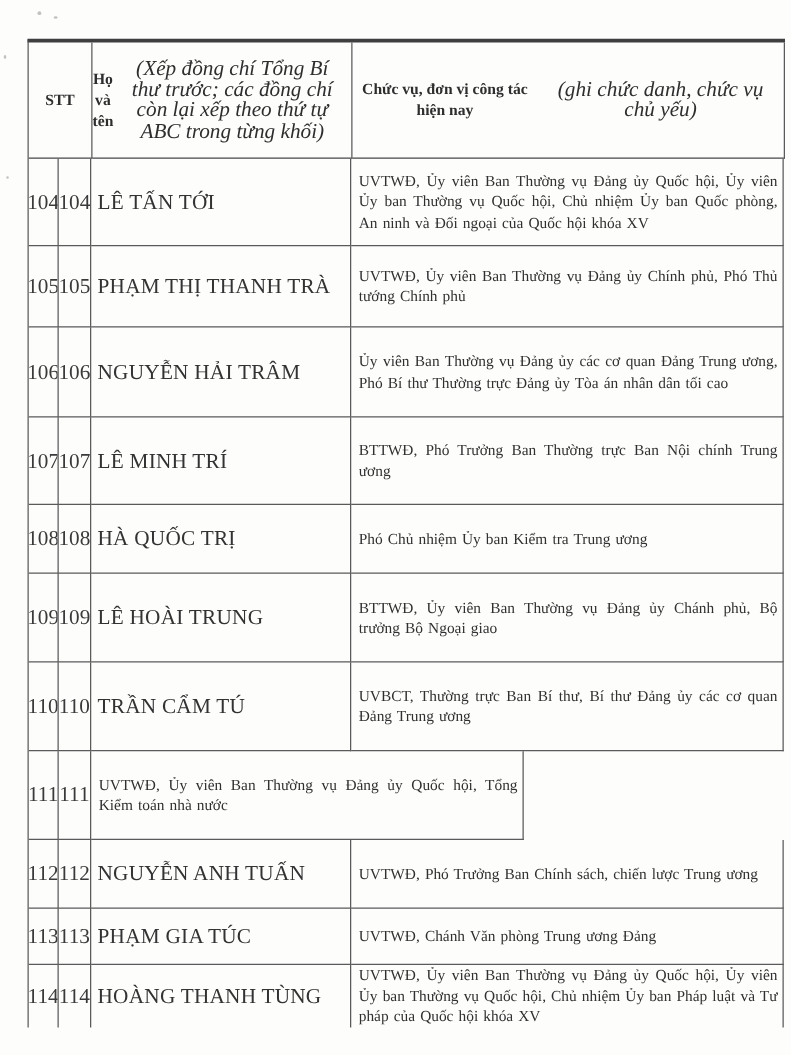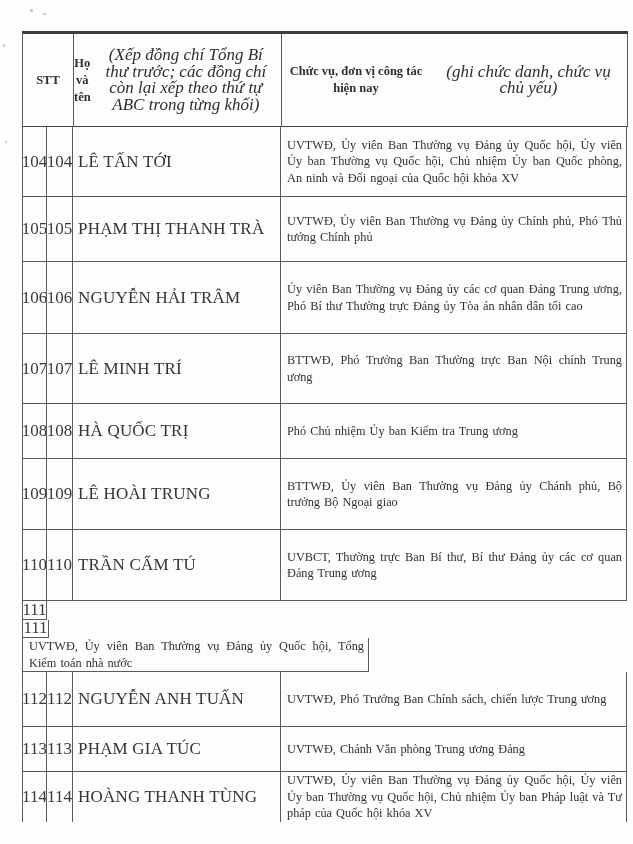--- a/index.html
+++ b/index.html
@@ -151,21 +151,21 @@
 
     <div class="tr" style="height:71px;">
       <div class="c c1 num">110</div>
       <div class="c c2 num">110</div>
       <div class="c c3 name">TRẦN CẨM TÚ</div>
       <div class="c c4 pos">
           <div class="txt">UVBCT, Thường trực Ban Bí thư, Bí thư Đảng ủy các cơ quan Đảng Trung ương</div>
         </div>
     </div>
 
-    <div class="tr" style="height:71px;flex-direction:column;">
+    <div class="tr" style="height:71px;">
       <div class="c c1 num">111</div>
       <div class="c c2 num">111</div>
       <div class="c c4 pos">
           <div class="txt">UVTWĐ, Ủy viên Ban Thường vụ Đảng ủy Quốc hội, Tổng Kiểm toán nhà nước</div>
         </div>
     </div>
 
     <div class="tr" style="height:55px;">
       <div class="c c1 num">112</div>
       <div class="c c2 num">112</div>

